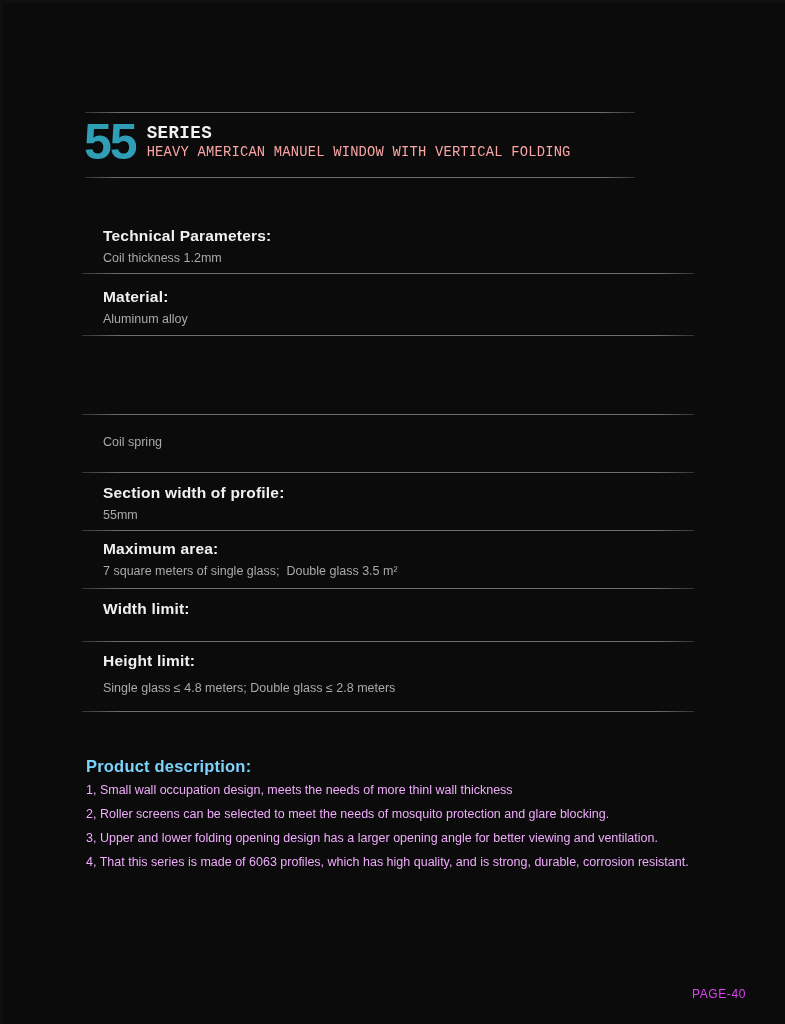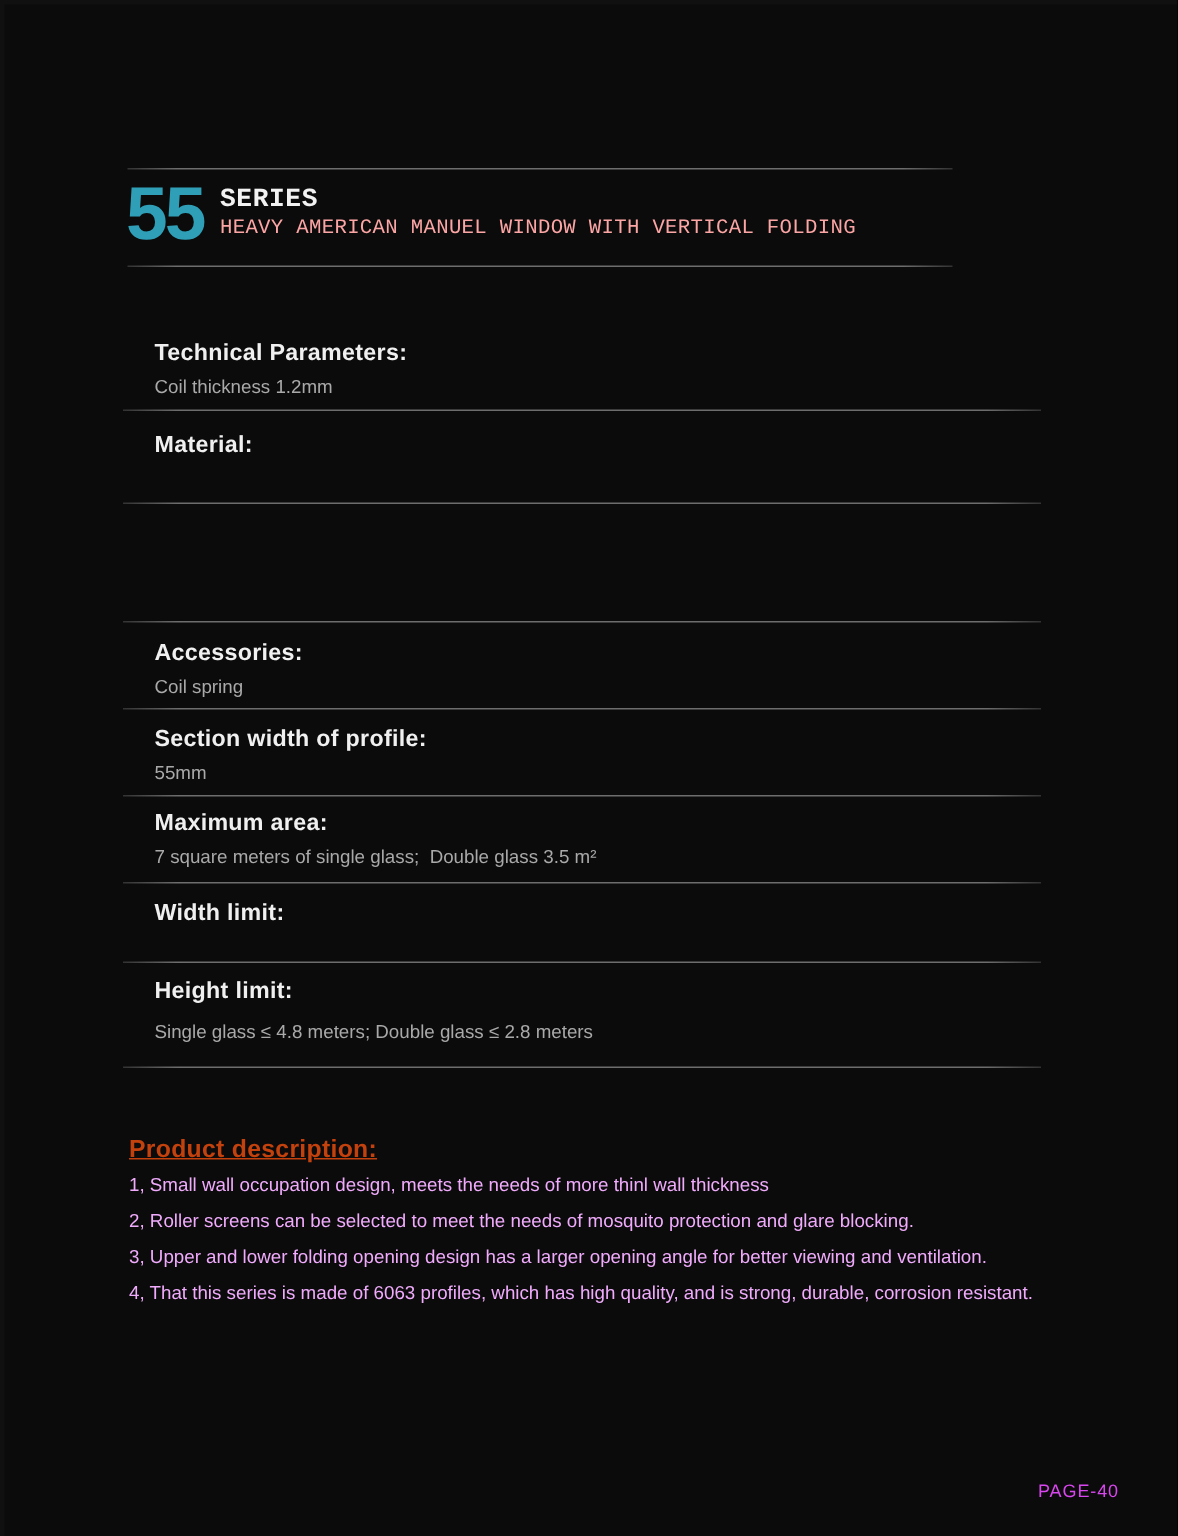--- a/index.html
+++ b/index.html
@@ -25,21 +25,21 @@
   }
   .series-text { padding-top:5px;font-family:Liberation Mono, monospace; }
   .series-label { font-size:17.5px; font-weight:bold; color:#f2f2f2; letter-spacing:0.4px; line-height:17px; }
   .series-subtitle { font-size:13.8px; color:#fca5a5; margin-top:3px; letter-spacing:0.2px; white-space:nowrap; }
 
   .section { position:absolute; left:71px; width:610px;margin-left:32px; }
   .section h2 { margin:0; font-size:15.5px; line-height:16px; font-weight:bold; color:#f0f0f0; letter-spacing:0.2px; }
   .section p  { margin:7px 0 0; font-size:12.5px; line-height:14px; color:#a9a9a9; white-space:pre-wrap; }
 
   .pd { position:absolute; left:86px; top:757px; width:630px; }
-  .pd h2 { margin:0; font-size:16.5px; line-height:18px; font-weight:bold; color:#c2410c; letter-spacing:0.2px;text-decoration:underline; }
+  .pd h2 { margin:0; font-size:16.5px; line-height:18px; font-weight:bold; color:#7dd3fc; letter-spacing:0.2px; }
   .pd p  { margin:11px 0 0; font-size:12.5px; line-height:13px; color:#f0abfc; }
   .pd p:first-of-type { margin-top:9px; }
 
   .page-num { position:absolute; right:39px; top:987px; font-size:12px; color:#d946ef; letter-spacing:0.6px; }
 </style>
 </head>
 <body>
 
 <div class="page" style="background: rgb(11, 11, 11);">
 
@@ -56,27 +56,27 @@
   <div class="rule header-rule" style="top:177px"></div>
 
   <section class="section" style="top:228px">
     <h2>Technical Parameters:</h2>
     <p>Coil thickness 1.2mm</p>
   </section>
   <div class="rule section-rule" style="top:273px"></div>
 
   <section class="section" style="top:289px">
     <h2>Material:</h2>
+    <p>Aluminum alloy</p>
   </section>
   <div class="rule section-rule" style="top:335px"></div>
 
   <div class="rule section-rule" style="top:414px"></div>
 
   <section class="section" style="top:428px">
-    <h2>Accessories:</h2>
     <p>Coil spring</p>
   </section>
   <div class="rule section-rule" style="top:472px"></div>
 
   <section class="section" style="top:485px">
     <h2>Section width of profile:</h2>
     <p>55mm</p>
   </section>
   <div class="rule section-rule" style="top:530px"></div>
 

